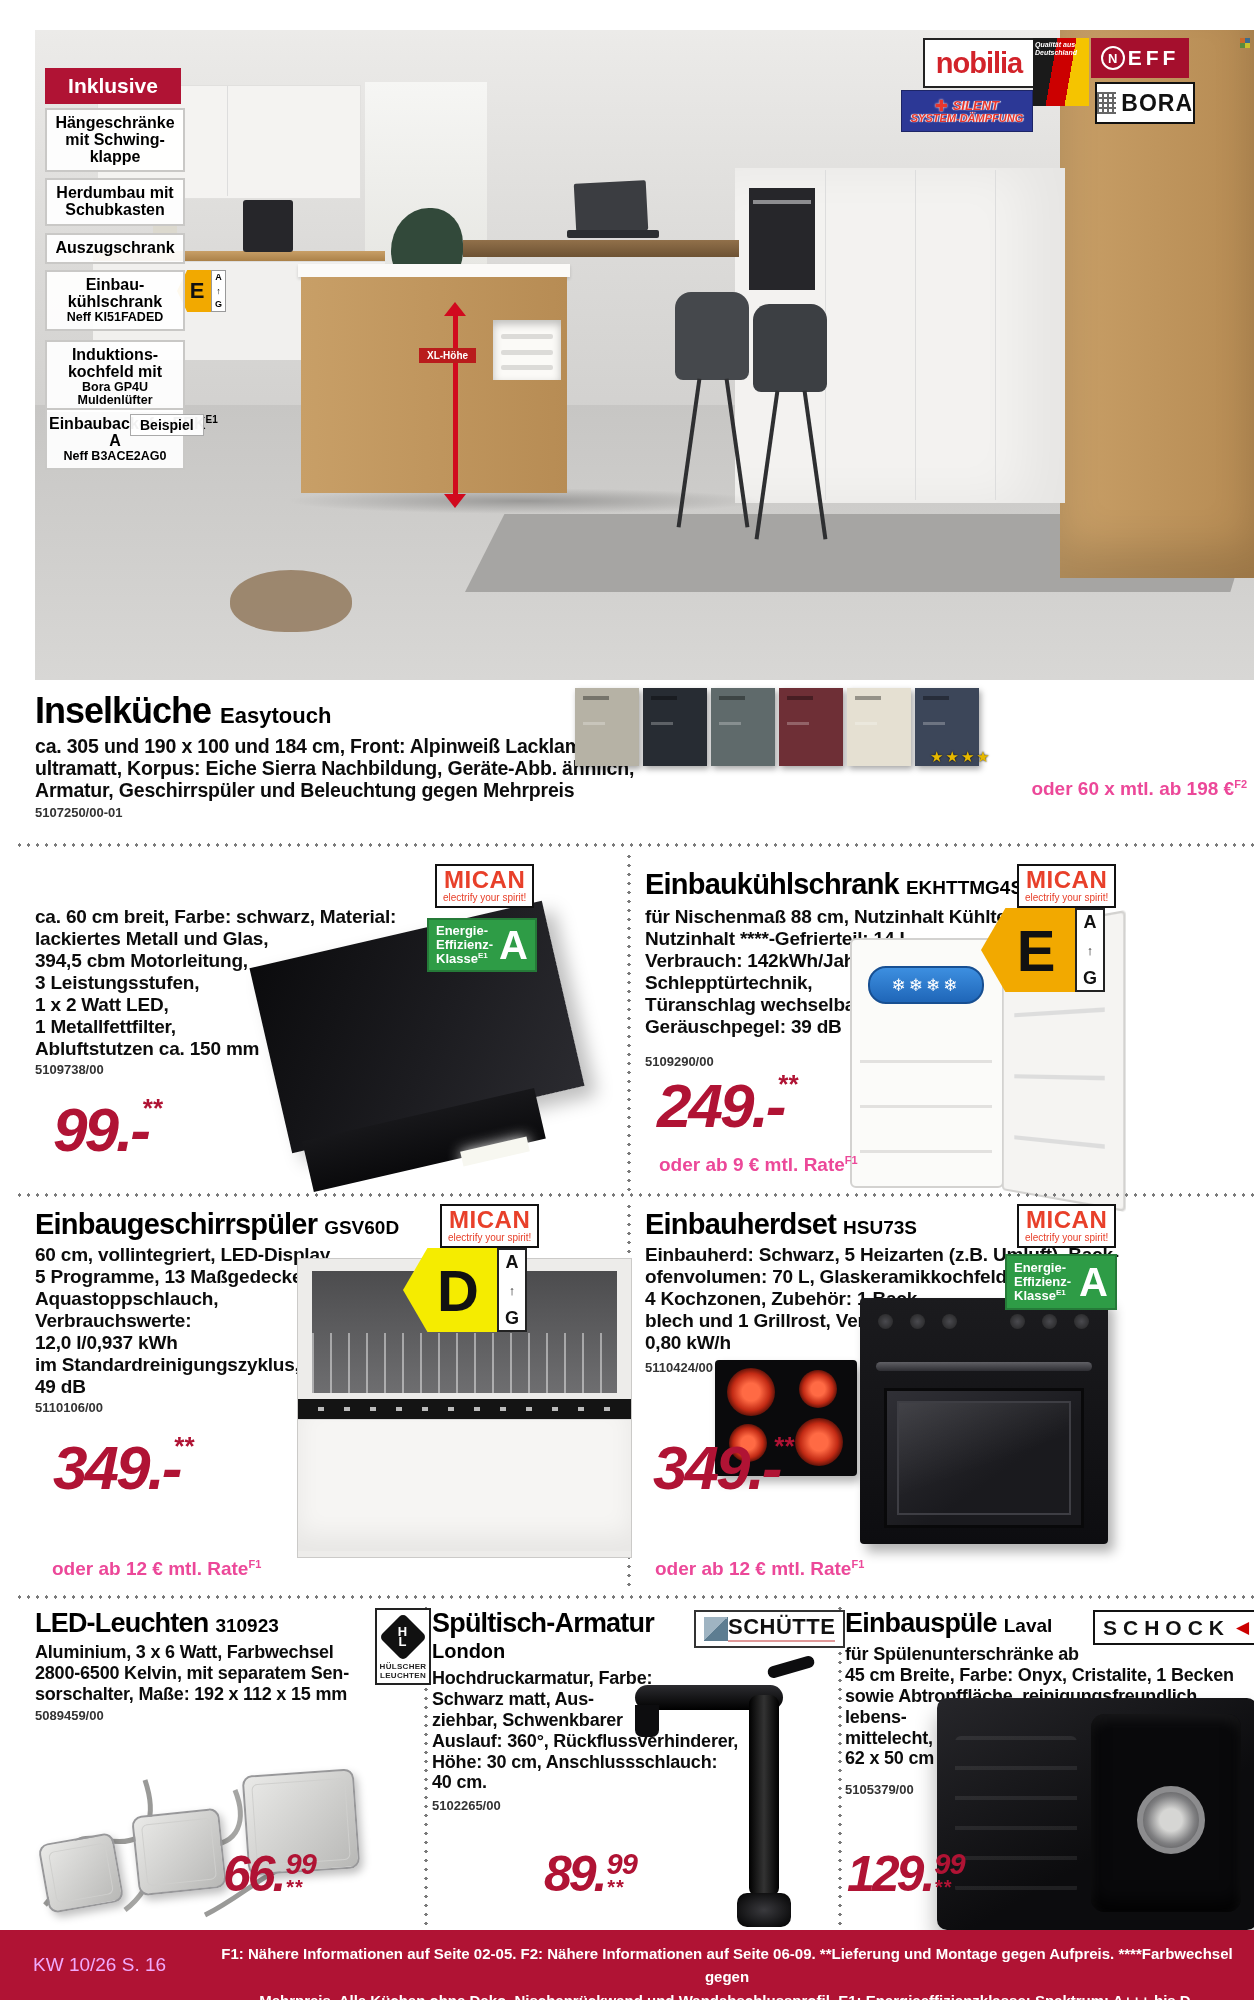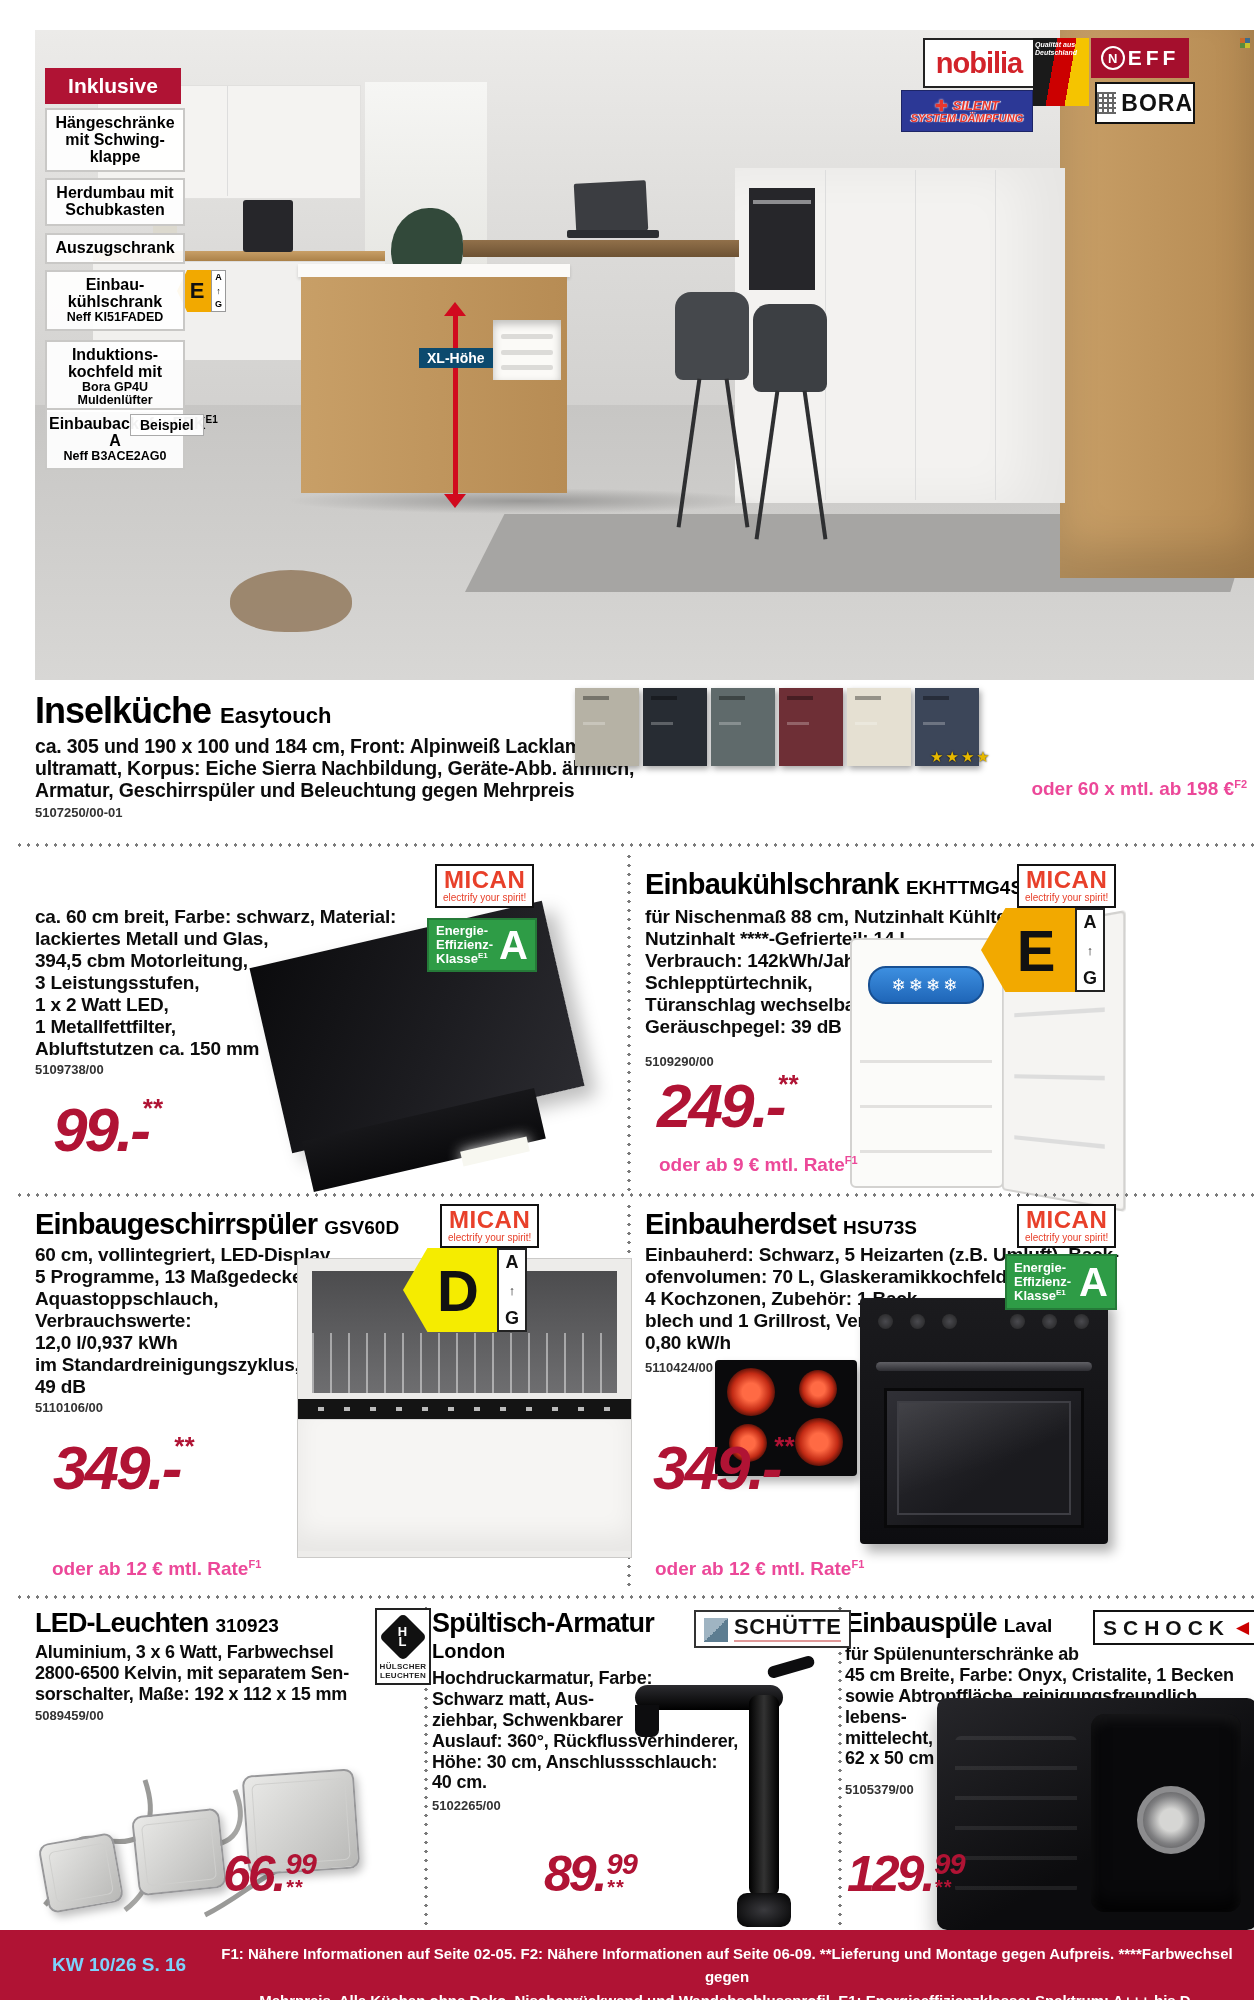--- a/index.html
+++ b/index.html
@@ -41,21 +41,21 @@
   .k-shadow{left:250px;top:458px;width:480px;height:26px;background:radial-gradient(ellipse at center,rgba(0,0,0,.25),transparent 70%);}
 
   
   .feat{left:10px;width:132px;background:rgba(255,255,255,.93);border:2px solid #c9c8c6;text-align:center;font-weight:bold;color:#000;padding:5px 2px;font-size:16px;line-height:1.05;white-space:pre-line;z-index:5;}
   .feat .sub{display:block;font-size:12.5px;line-height:1.05;white-space:pre-line;}
   .inklusive{left:10px;top:38px;width:136px;background:#b01334;color:#fff;text-align:center;font-weight:bold;font-size:21px;padding:6px 0;z-index:5;}
   .beispiel{left:95px;top:384px;background:rgba(255,255,255,.95);border:1px solid #aaa;padding:2px 9px;font-size:14px;font-weight:bold;z-index:5;}
   .xl-shaft{left:418px;top:284px;width:5px;height:182px;background:#d10a1e;z-index:4;}
   .xl-tri-t{left:409px;top:272px;width:0;height:0;border-left:11px solid transparent;border-right:11px solid transparent;border-bottom:14px solid #d10a1e;z-index:4;}
   .xl-tri-b{left:409px;top:464px;width:0;height:0;border-left:11px solid transparent;border-right:11px solid transparent;border-top:14px solid #d10a1e;z-index:4;}
-  .xl-label{left:384px;top:318px;background:#0c4a6e;color:#fff;font-weight:bold;font-size:14px;padding:2px 8px;z-index:5;}
+  .xl-label{left:384px;top:318px;background:#b91c1c;color:#fff;font-weight:bold;font-size:10px;padding:2px 8px;z-index:5;}
   .mini-energy{left:142px;top:240px;z-index:4;display:flex;}
   .mini-arrow{width:34px;height:42px;background:#f2a900;clip-path:polygon(0 50%,30% 0,100% 0,100% 100%,30% 100%);display:flex;align-items:center;justify-content:center;font-weight:bold;font-size:22px;color:#111;padding-left:6px;box-sizing:border-box;}
   .mini-scale{width:15px;height:42px;background:#fff;border:1px solid #999;box-sizing:border-box;display:flex;flex-direction:column;align-items:center;justify-content:space-between;font-size:9px;font-weight:bold;line-height:1;padding:2px 0;}
 
   
   .logo-nobilia{left:888px;top:8px;width:108px;height:46px;background:#fff;border:2px solid #222;display:flex;align-items:center;justify-content:center;color:#d2232a;font-weight:bold;font-size:29px;letter-spacing:-1px;z-index:5;}
   .logo-silent{left:866px;top:60px;width:130px;height:40px;background:#2c3896;border:1px solid #1d2566;display:flex;flex-direction:column;align-items:center;justify-content:center;z-index:5;line-height:1;}
   .silent-row{display:flex;align-items:center;gap:5px;}
   .silent-plus{color:#e8362d;font-weight:bold;font-size:15px;text-shadow:0 0 2px #fff;}
   .silent-txt{color:#e8362d;font-weight:bold;font-style:italic;font-size:13px;text-shadow:-1px 0 1px #fff,1px 0 1px #fff;}
@@ -97,21 +97,21 @@
   .ewrap{display:flex;z-index:6;}
   .earrow{width:94px;height:84px;clip-path:polygon(0 50%,26% 0,100% 0,100% 100%,26% 100%);display:flex;align-items:center;justify-content:center;padding-left:16px;box-sizing:border-box;font-weight:bold;font-size:58px;color:#111;}
   .escale{width:30px;height:84px;background:#fff;border:2px solid #222;box-sizing:border-box;display:flex;flex-direction:column;align-items:center;justify-content:space-between;font-weight:bold;font-size:18px;line-height:1;padding:3px 0;color:#111;}
   .escale .up{font-size:13px;}
 
   
   .hl-box{border:2px solid #222;background:#fff;display:flex;flex-direction:column;align-items:center;padding:6px 3px 3px;z-index:6;}
   .hl-diamond{width:34px;height:34px;background:#111;transform:rotate(45deg);border-radius:5px;display:flex;align-items:center;justify-content:center;margin:4px 0 8px;}
   .hl-letters{transform:rotate(-45deg);color:#fff;font-weight:bold;font-size:13px;line-height:.8;text-align:center;}
   .hl-name{font-size:8px;font-weight:bold;color:#222;line-height:1.15;text-align:center;letter-spacing:.3px;}
-  .schuette{background:#fff;border:2px solid #333;display:flex;align-items:flex-end;gap:6px;padding:4px 8px;z-index:6;}
+  .schuette{background:#fff;border:2px solid #333;display:flex;align-items:center;padding:4px 8px;z-index:6;}
   .schuette-icon{width:24px;height:24px;background:linear-gradient(135deg,#9fb4c2 0 50%,#5d7d91 50% 100%);}
   .schuette-col{display:flex;flex-direction:column;}
   .schuette-txt{font-weight:bold;font-size:22px;letter-spacing:.5px;color:#111;line-height:1;}
   .schuette-line{height:2px;background:#c55;margin-top:2px;opacity:.6;}
   .schock{background:#fff;border:2px solid #111;display:flex;align-items:center;justify-content:center;gap:6px;padding:5px 8px;z-index:6;}
   .schock-txt{font-weight:bold;font-size:21px;letter-spacing:6px;color:#111;line-height:1;}
   .schock-arrow{color:#c00;font-size:17px;line-height:1;}
 
   
   .swatch{width:64px;height:78px;box-shadow:2px 3px 6px rgba(0,0,0,.35);position:relative;}
@@ -147,21 +147,21 @@
   .fa-spout{position:absolute;left:8px;top:50px;width:24px;height:32px;background:#0d0d0f;border-radius:0 0 7px 7px;}
   .fa-lever{position:absolute;left:140px;top:6px;width:48px;height:12px;background:#0d0d0f;border-radius:6px;transform:rotate(-16deg);}
   .fa-base{position:absolute;left:110px;top:238px;width:54px;height:34px;background:radial-gradient(#3a3a3e,#000);border-radius:10px;}
   .si-outer{position:absolute;inset:0;background:linear-gradient(150deg,#26262a,#0c0c0e 60%);border-radius:10px;box-shadow:0 16px 22px rgba(0,0,0,.3);}
   .si-basin{position:absolute;right:16px;top:16px;width:150px;height:198px;background:#09090b;border-radius:14px;box-shadow:inset 0 6px 14px rgba(255,255,255,.07),inset 0 -10px 18px rgba(0,0,0,.85);}
   .si-drain{position:absolute;left:46px;top:72px;width:56px;height:56px;border-radius:50%;border:6px solid #8c8c8e;background:radial-gradient(#d6d6d4 0 28%,#808082 60%,#3e3e40);}
   .si-grooves{position:absolute;left:18px;top:38px;width:122px;height:158px;background-image:repeating-linear-gradient(180deg,rgba(255,255,255,.08) 0 4px,transparent 4px 30px);border-radius:6px;}
 
   
   .footer{left:0;top:1930px;width:1254px;height:70px;background:#b01334;z-index:8;}
-  .footer-edition{position:absolute;left:52px;top:24px;color:#7dd3fc;font-weight:bold;font-size:19px;}
+  .footer-edition{position:absolute;left:33px;top:24px;color:#f0abfc;font-weight:normal;font-size:19px;}
   .footer-fine{position:absolute;left:215px;right:15px;top:12px;color:#fff;font-weight:bold;font-size:15px;line-height:1.55;text-align:center;white-space:pre-line;}
 </style>
 </head>
 <body>
 
 <div class="page">
 
   <div class="abs hero">
     <div class="abs k-wall"></div>
     <div class="abs k-floor"></div>

